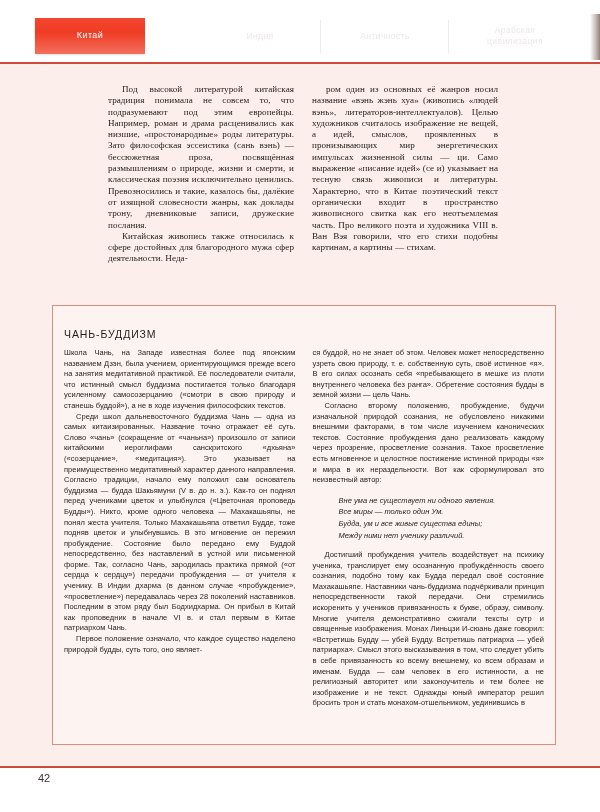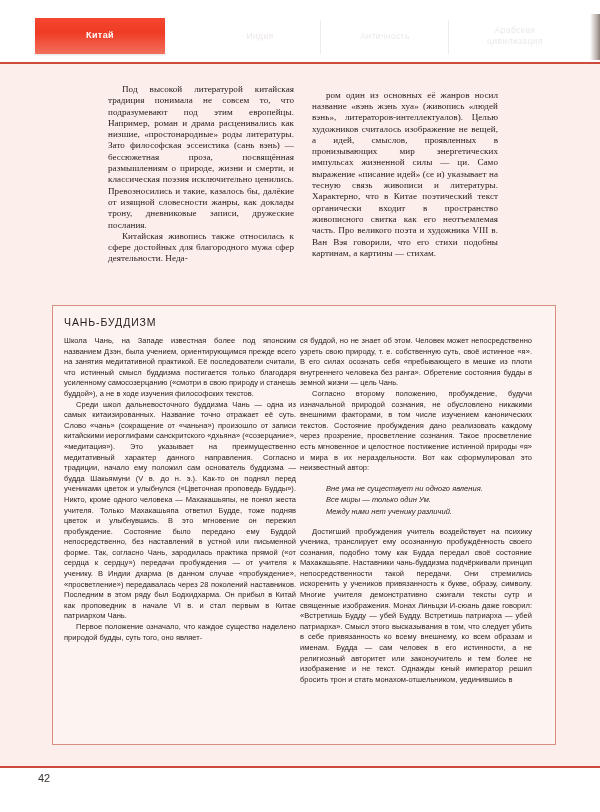--- a/index.html
+++ b/index.html
@@ -29,25 +29,25 @@
     display: flex;
     align-items: center;
     justify-content: center;
     text-align: center;
     font-family: "Liberation Sans", sans-serif;
     font-size: 8.5px;
     letter-spacing: .4px;
     line-height: 1.25;
   }
   .tab-active {
-    left: 35px; width: 130px;
+    left: 35px; width: 110px;
     background: linear-gradient(180deg,#f4462f 0%, #ef3b24 40%, #f2705c 100%);
     color: #ffffff;
     font-size: 9px;
-    font-weight: 700;
+    font-weight: 400;
     box-shadow: 0 1px 2px rgba(0,0,0,.12);
     justify-content: center;
   }
   .tab-dim { color: #ece8e6; }
   .tab-2 { left: 205px; width: 110px; }
   .tab-3 { left: 330px; width: 110px; }
   .tab-4 { left: 455px; width: 120px; flex-direction: column; }
   .tab-sep {
     position: absolute;
     top: 20px; width: 1px; height: 34px;
@@ -80,52 +80,51 @@
     background: #cf4a3a;
   }
 
   
   .cols-top {
     position: absolute;
     left: 108px; top: 22px;
     width: 420px;
     display: flex;
     gap: 18px;
-    align-items: center;
   }
   .col-top {
     width: 186px;
     font-family: "Liberation Serif", serif;
     font-size: 9.1px;
     line-height: 11.3px;
     text-align: justify;
     color: #221c1a;
     letter-spacing: .05px;
   }
   .col-top p { text-indent: 14px; }
 
   
   .box {
     position: absolute;
     left: 52px; top: 243px;
     width: 504px; height: 440px;
     border: 1.2px solid #d98f80;
     background: #fdf4f1;
-    padding: 10px 11px 8px 11px;
+    padding: 22px 11px 8px 11px;
   }
   .box-title {
     font-family: "Liberation Sans", sans-serif;
     font-size: 10.5px;
     letter-spacing: .9px;
     color: #231c1a;
     margin-bottom: 8px;
   }
   .box-cols {
     display: flex;
-    gap: 4px;
+    gap: 17px;
   }
   .box-col {
     width: 232px;
     font-family: "Liberation Sans", sans-serif;
     font-size: 7.5px;
     line-height: 10.6px;
     text-align: justify;
     color: #2a2320;
     letter-spacing: .02px;
   }
@@ -198,20 +197,21 @@
           <p class="noind">Школа Чань, на Западе известная более под японским названием Дзэн, была учением, ориентирующимся прежде всего на занятия медитативной практикой. Её последователи считали, что истинный смысл буддизма постигается только благодаря усиленному самосозерцанию («смотри в свою природу и станешь буддой»), а не в ходе изучения философских текстов.</p>
           <p>Среди школ дальневосточного буддизма Чань — одна из самых китаизированных. Название точно отражает её суть. Слово «чань» (сокращение от «чаньна») произошло от записи китайскими иероглифами санскритского «дхьяна» («созерцание», «медитация»). Это указывает на преимущественно медитативный характер данного направления. Согласно традиции, начало ему положил сам основатель буддизма — будда Шакьямуни (V в. до н. э.). Как-то он поднял перед учениками цветок и улыбнулся («Цветочная проповедь Будды»). Никто, кроме одного человека — Махакашьяпы, не понял жеста учителя. Только Махакашьяпа ответил Будде, тоже подняв цветок и улыбнувшись. В это мгновение он пережил пробуждение. Состояние было передано ему Буддой непосредственно, без наставлений в устной или письменной форме. Так, согласно Чань, зародилась практика прямой («от сердца к сердцу») передачи пробуждения — от учителя к ученику. В Индии дхарма (в данном случае «пробуждение», «просветление») передавалась через 28 поколений наставников. Последним в этом ряду был Бодхидхарма. Он прибыл в Китай как проповедник в начале VI в. и стал первым в Китае патриархом Чань.</p>
           <p>Первое положение означало, что каждое существо наделено природой будды, суть того, оно являет-</p>
         </div>
         <div class="box-col">
           <p class="noind">ся буддой, но не знает об этом. Человек может непосредственно узреть свою природу, т. е. собственную суть, своё истинное «я». В его силах осознать себя «пребывающего в мешке из плоти внутреннего человека без ранга». Обретение состояния будды в земной жизни — цель Чань.</p>
           <p>Согласно второму положению, пробуждение, будучи изначальной природой сознания, не обусловлено никакими внешними факторами, в том числе изучением канонических текстов. Состояние пробуждения дано реализовать каждому через прозрение, просветление сознания. Такое просветление есть мгновенное и целостное постижение истинной природы «я» и мира в их нераздельности. Вот как сформулировал это неизвестный автор:</p>
           <div class="verse">
             <div>Вне ума не существует ни одного явления.</div>
             <div>Все миры — только один Ум.</div>
+            <div>Будда, ум и все живые существа едины;</div>
             <div>Между ними нет ученику различий.</div>
           </div>
           <p>Достигший пробуждения учитель воздействует на психику ученика, транслирует ему осознанную пробуждённость своего сознания, подобно тому как Будда передал своё состояние Махакашьяпе. Наставники чань-буддизма подчёркивали принцип непосредственности такой передачи. Они стремились искоренить у учеников привязанность к букве, образу, символу. Многие учителя демонстративно сжигали тексты сутр и священные изображения. Монах Линьцзи И-сюань даже говорил: «Встретишь Будду — убей Будду. Встретишь патриарха — убей патриарха». Смысл этого высказывания в том, что следует убить в себе привязанность ко всему внешнему, ко всем образам и именам. Будда — сам человек в его истинности, а не религиозный авторитет или законоучитель и тем более не изображение и не текст. Однажды юный император решил бросить трон и стать монахом-отшельником, уединившись в</p>
         </div>
       </div>
     </div>
 
     <div class="rule-bottom"></div>
   </div>
 

